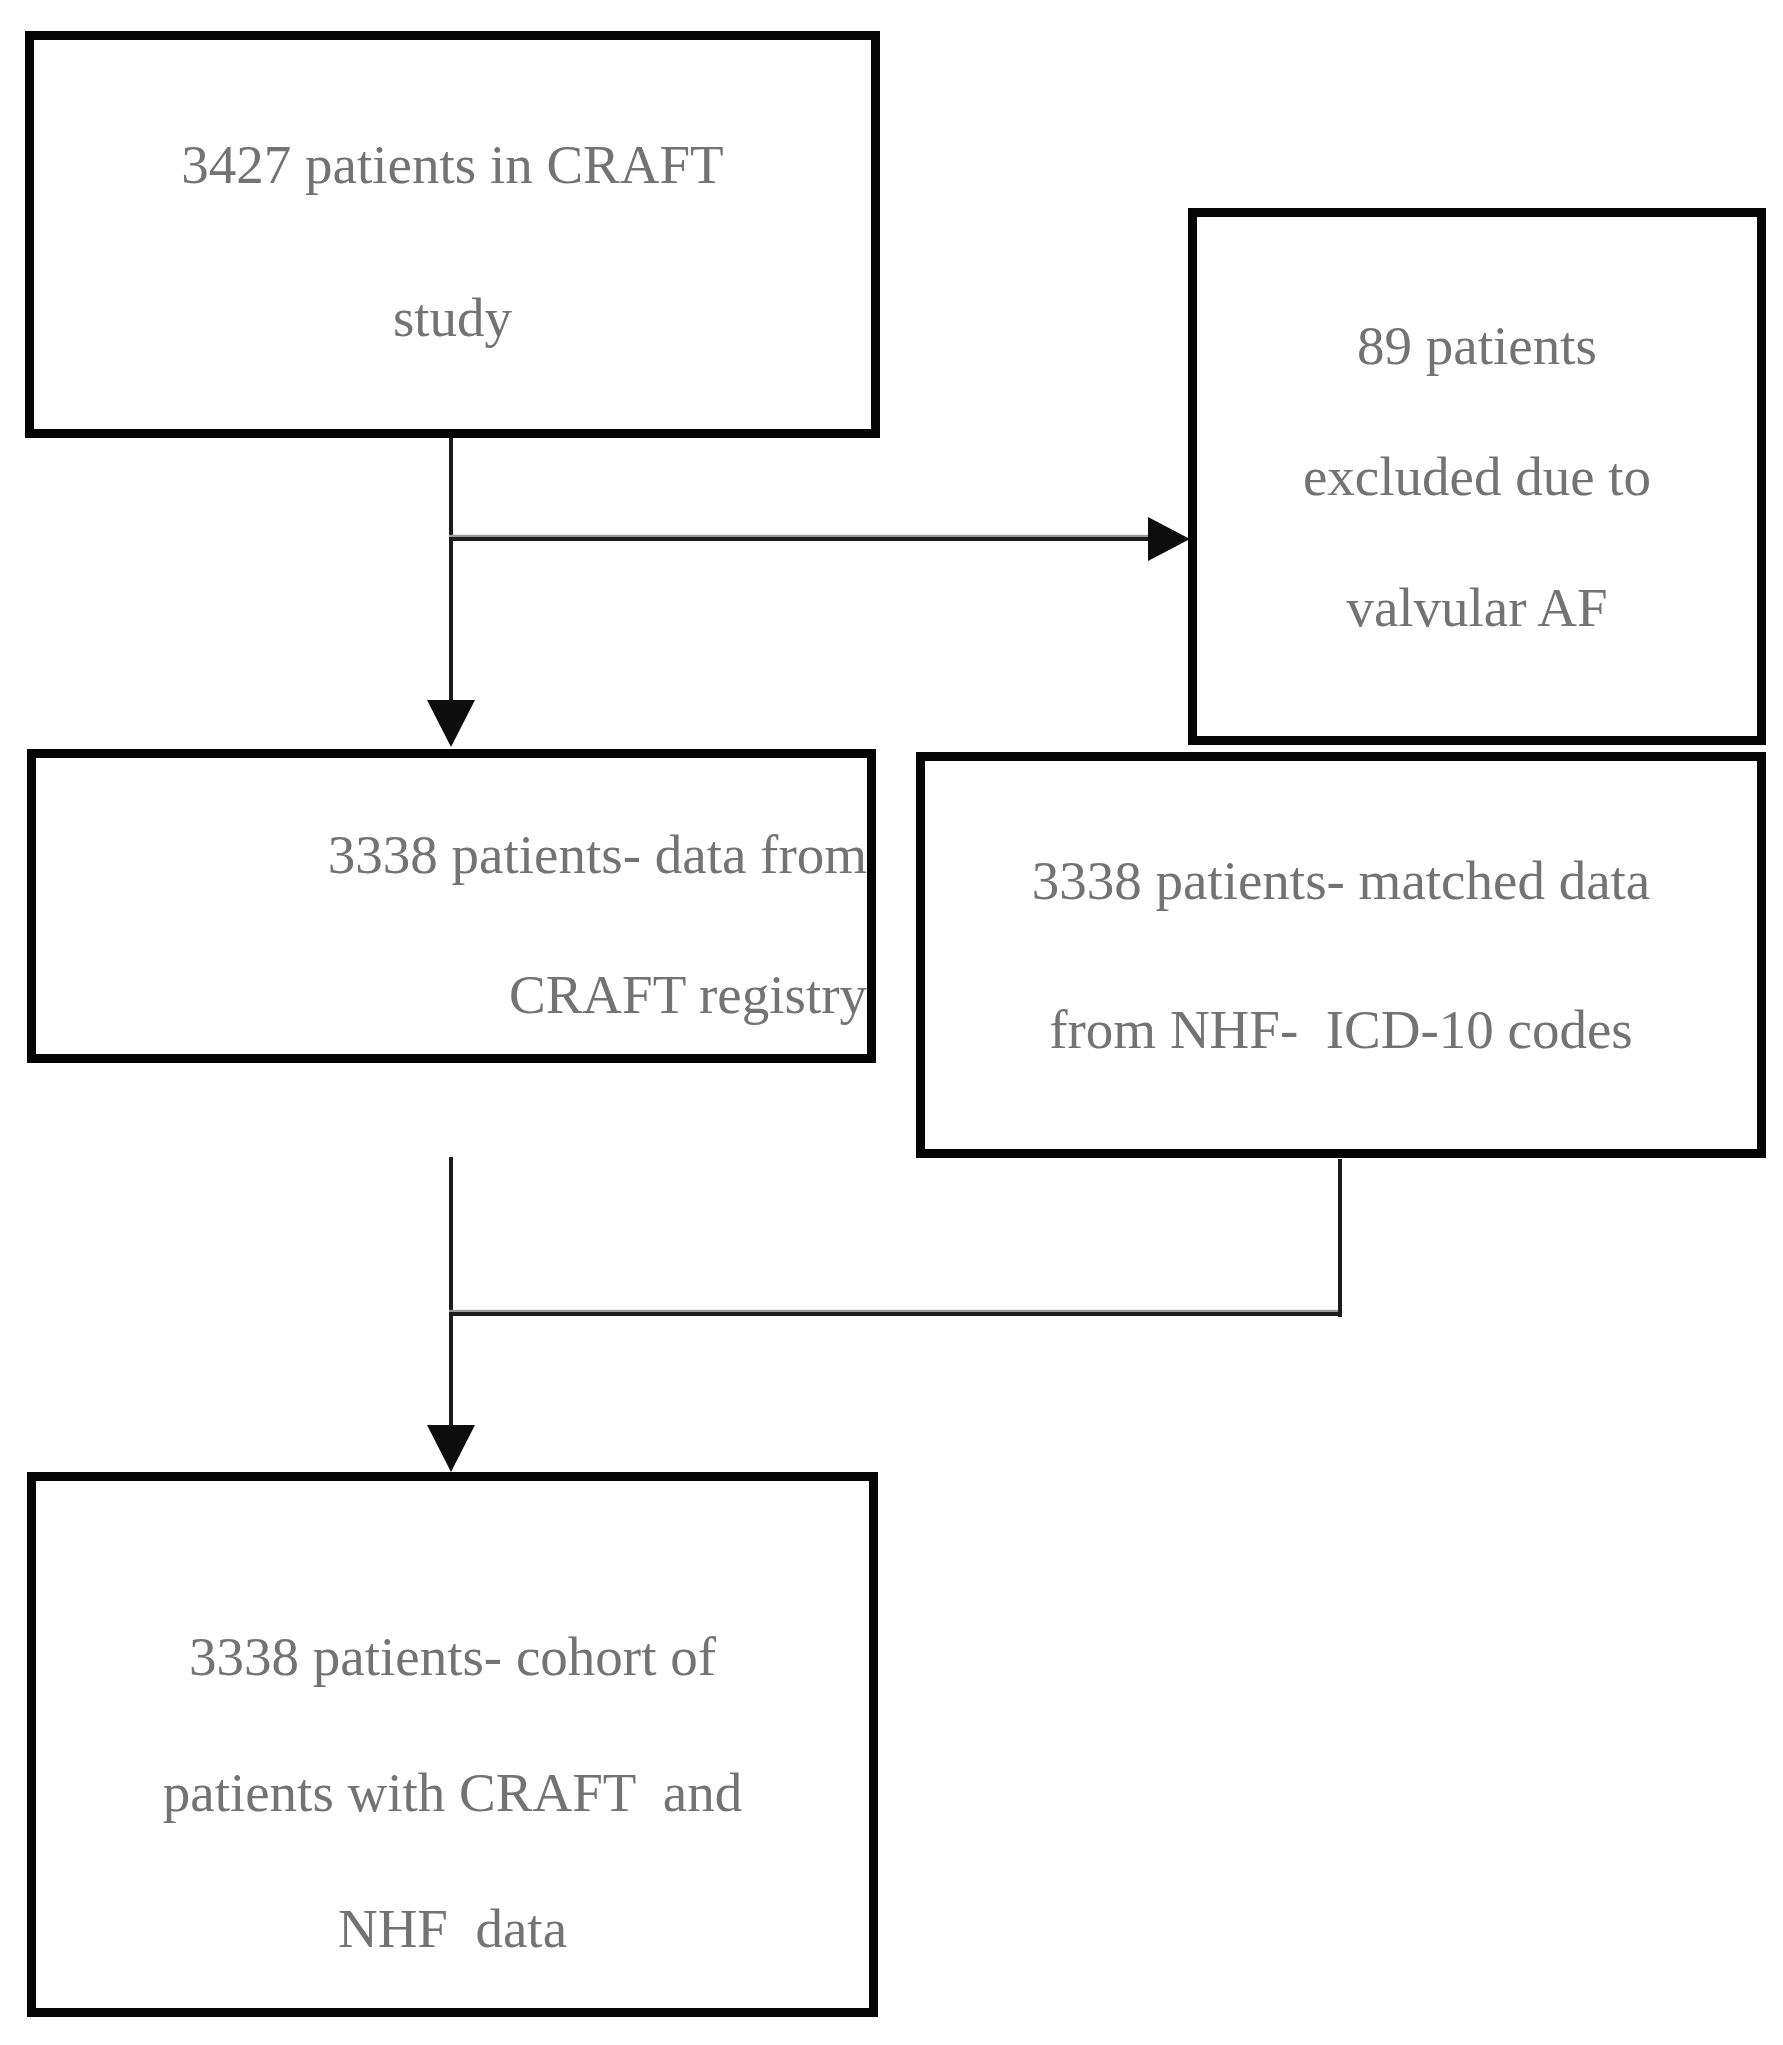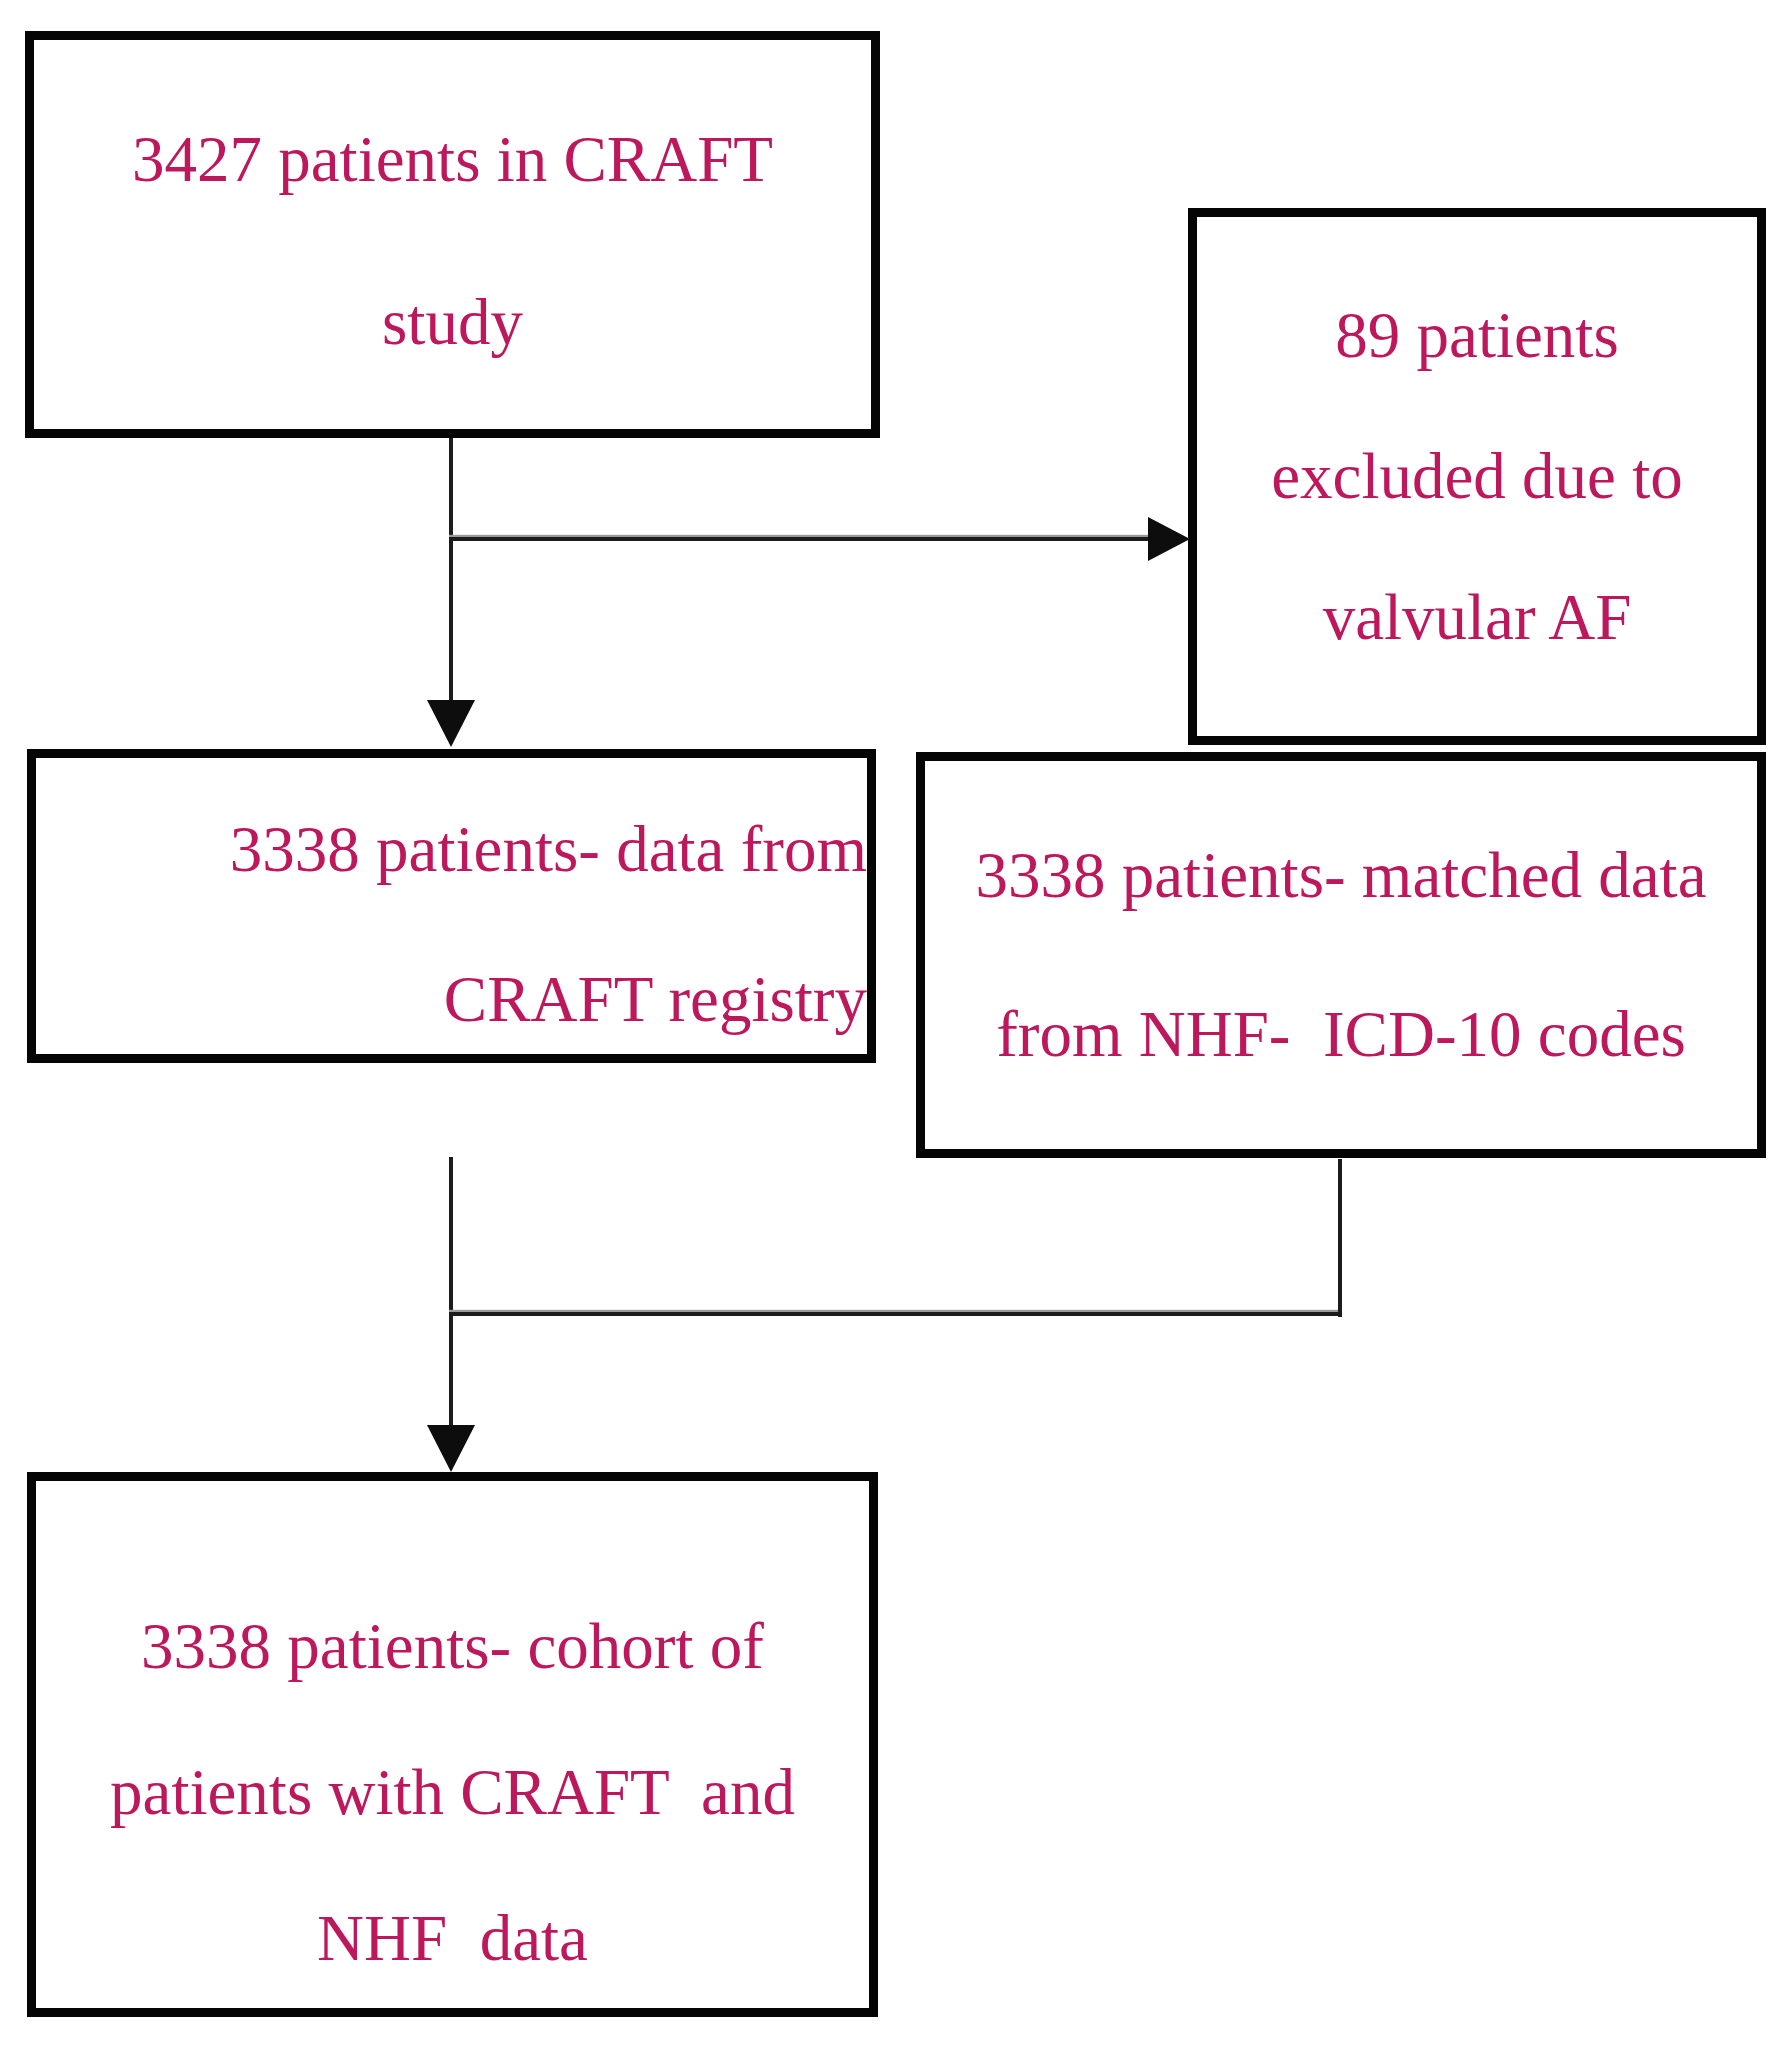--- a/index.html
+++ b/index.html
@@ -22,24 +22,24 @@
     border: 9.6px solid #050505;
     background: #ffffff;
     display: flex;
     flex-direction: column;
     align-items: center;
     justify-content: center;
     text-align: center;
   }
   .flow-box .line {
     display: block;
-    font-size: 65px;
+    font-size: 55px;
     line-height: 1;
     white-space: pre;
-    color: #be185d;
+    color: #737373;
   }
   
   .box-craft-study   { left: 25px;   top: 31px;   width: 855px; height: 407px; padding-top: 13.3px;  }
   .box-craft-study .line + .line   { margin-top: 98px; }
   .box-excluded      { left: 1188px; top: 208px;  width: 578px;  height: 537px; }
   .box-excluded .line + .line      { margin-top: 76px; }
   .box-craft-registry{ left: 27px;   top: 749px; width: 849px; height: 314px; padding-top: 37px; align-items: flex-end;  }
   .box-craft-registry .line + .line{ margin-top: 85px; }
   .box-nhf-matched   { left: 916px; top: 752px; width: 850px; height: 406px;  }
   .box-nhf-matched .line + .line   { margin-top: 94px; }

